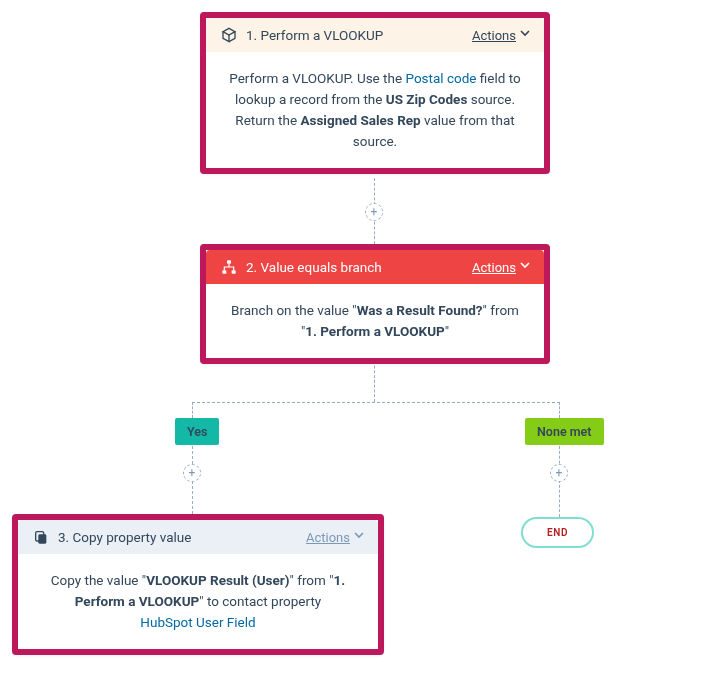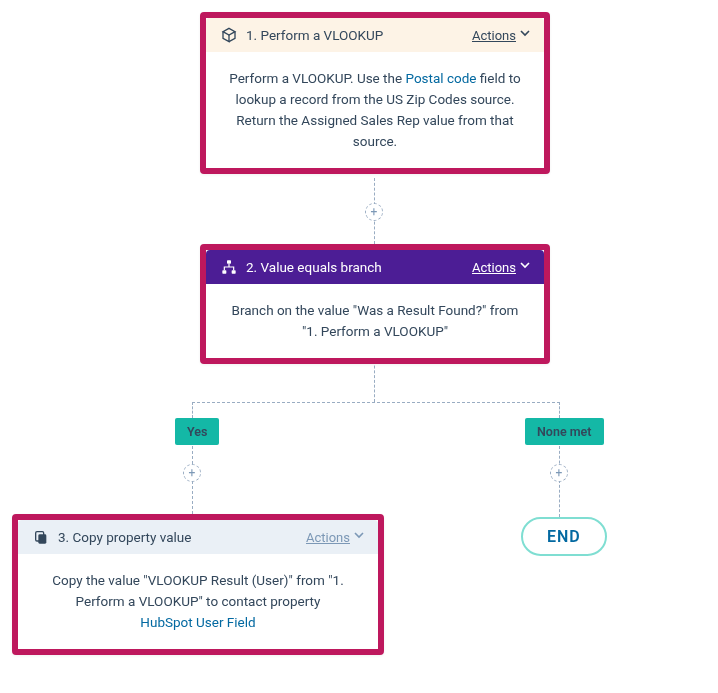--- a/index.html
+++ b/index.html
@@ -42,52 +42,52 @@
     padding: 16px 20px;
     font-size: 13.5px;
     line-height: 1.55;
     text-align: center;
     color: #33475b;
   }
 
   
   .card1 .card-header { background: #fdf3e6; color: #33475b; }
   
-  .card2 .card-header { background: #4c1d95; color: #fff; }
+  .card2 .card-header { background: #ef4444; color: #fff; }
   .card2 .card-header .actions { color: #fff; }
   
   .card3 .card-header { background: #eaf0f6; color: #33475b; }
 
   .icon-slot { display: inline-flex; width: 18px; height: 18px; margin-right: 8px; align-items: center; justify-content: center; }
   .hdr-icon { width: 16px; height: 16px; }
 
   .link-teal { color: #0369a1; font-weight: 400; }
-  .bold { font-weight: 400; }
+  .bold { font-weight: 700; }
 
   .chip {
     position: absolute;
     padding: 6px 12px;
     font-size: 12.5px;
     font-weight: 600;
     color: #33475b;
     border-radius: 2px;
   }
   .chip-yes { background: #14b8a6; }
-  .chip-none { background: #14b8a6; }
+  .chip-none { background: #84cc16; }
 
   .end-pill {
     position: absolute;
     background: #fff;
     border: 2px solid #7fded2;
     border-radius: 999px;
     padding: 8px 24px;
-    font-size: 16px;
+    font-size: 10px;
     font-weight: 600;
     letter-spacing: 0.06em;
-    color: #0369a1;
+    color: #b91c1c;
   }
 
   .plus-dot {
     position: absolute;
     width: 18px; height: 18px;
     border: 1px dashed #99acc2;
     border-radius: 50%;
     background: #fff;
     color: #7c98b6;
     font-size: 12px;

